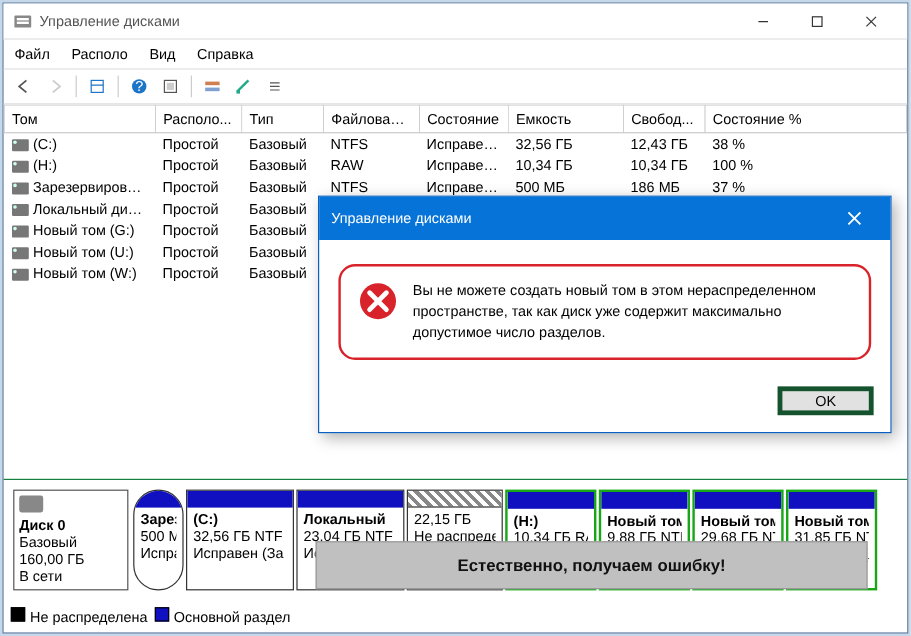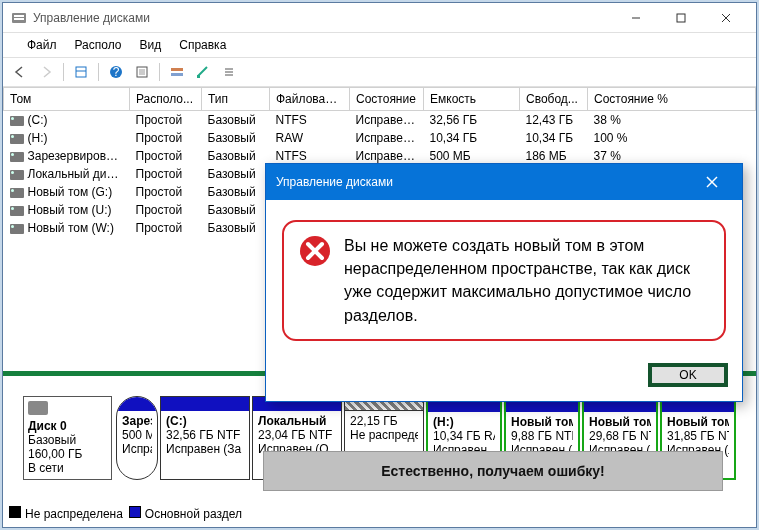--- a/index.html
+++ b/index.html
@@ -3,32 +3,32 @@
 <meta charset="utf-8">
 <style>
 * { box-sizing: border-box; margin: 0; padding: 0; font-family: "Segoe UI", Tahoma, sans-serif; font-size: 12px; }
 body { background: #c5d8ea; padding: 2px; }
 .window { width: 755px; height: 526px; background: #fff; border: 1px solid #5a7aa0; display: flex; flex-direction: column; position: relative; }
 .titlebar { height: 30px; display: flex; align-items: center; padding: 0 8px; background: #fff; border-bottom: 1px solid #e0e0e0; }
 .titlebar .app-icon { width: 16px; height: 16px; margin-right: 6px; }
 .titlebar .title { flex: 1; color: #555; }
 .win-buttons { display: flex; gap: 0; }
 .win-btn { width: 45px; height: 28px; display: flex; align-items: center; justify-content: center; color: #555; }
-.menubar { display: flex; gap: 2px; padding: 2px 16px; }
+.menubar { display: flex; gap: 2px; padding: 2px 1px; }
 .menu-item { padding: 3px 8px; }
 .toolbar { display: flex; align-items: center; gap: 4px; padding: 3px 6px; border-top: 1px solid #e0e0e0; border-bottom: 1px solid #e0e0e0; }
 .tb-btn { width: 22px; height: 22px; display: flex; align-items: center; justify-content: center; border: 1px solid transparent; }
 .tb-sep { width: 1px; height: 18px; background: #ccc; margin: 0 2px; }
 .table-area { flex: 0 0 auto; overflow: hidden; }
 table.volumes { width: 100%; border-collapse: collapse; table-layout: fixed; }
 table.volumes th { text-align: left; font-weight: normal; padding: 4px 6px; border: 1px solid #d0d0d0; background: #fff; height: 22px; position: relative; overflow: hidden; white-space: nowrap; text-overflow: ellipsis; }
 table.volumes td { padding: 2px 6px; white-space: nowrap; overflow: hidden; text-overflow: ellipsis; height: 18px; }
 .vol-icon { display: inline-block; width: 14px; height: 10px; background: #777; border-radius: 1px; margin-right: 4px; vertical-align: middle; position: relative; }
 .vol-icon::before { content:""; position:absolute; left:1px; top:1px; width:3px; height:3px; background:#cfe; border-radius:50%; }
-.graphical { border-top: 5px solid #15803d; padding: 20px; display: flex; gap: 4px; }
+.graphical { border-top: 1px solid #15803d; padding: 8px; display: flex; gap: 4px; }
 .disk-panel { width: 96px; border: 1px solid #555; padding: 4px; background: #fff; display:flex; flex-direction:column; }
 .disk-panel .dicon { width: 20px; height: 14px; background: #888; margin-bottom: 4px; border-radius:2px; }
 .disk-panel .dlabel { font-weight: bold; }
 .parts-wrap { flex: 1; display: flex; gap: 2px; }
 .part { border: 1px solid #333; display: flex; flex-direction: column; overflow: hidden; position: relative; }
 .part.g { border: 2px solid #16a616; }
 .part .stripe { height: 14px; background: #1010c0; }
 .part .stripe.hatched { background: repeating-linear-gradient(45deg,#888,#888 3px,#fff 3px,#fff 6px); border-bottom:1px solid #333; }
 .part .pbody { padding: 3px 5px; flex: 1; overflow: hidden; }
 .part .pname { font-weight: bold; white-space: nowrap; overflow:hidden; text-overflow: clip; }
@@ -39,21 +39,21 @@
 .legend-sq { width: 12px; height: 12px; display:inline-block; margin-right:4px; border:1px solid #000; }
 .legend-sq.black { background:#000; }
 .legend-sq.blue { background:#1010c0; }
 .dialog { position: absolute; left: 262px; top: 160px; width: 478px; background: #fff; border: 1px solid #0a60c0; box-shadow: 4px 4px 12px rgba(0,0,0,0.3); z-index: 10; }
 .dlg-title { background: #0673d8; color: #fff; padding: 6px 10px; display:flex; align-items:center; }
 .dlg-title .t { flex:1; }
 .dlg-close { width: 40px; height: 24px; display:flex; align-items:center; justify-content:center; color:#fff; }
 .dlg-body { padding: 20px 16px 12px 16px; }
 .dlg-msg-wrap { border: 2px solid #d8232a; border-radius: 14px; padding: 12px 14px; display:flex; gap: 12px; align-items:flex-start; }
 .err-icon { width: 34px; height: 34px; flex: 0 0 auto; }
-.dlg-msg { font-size: 16px; line-height: 1.45; }
+.dlg-msg { font-size: 12px; line-height: 1.45; }
 .dlg-footer { display:flex; justify-content:flex-end; padding: 10px 14px 14px; }
 .ok-btn { min-width: 80px; height: 24px; border: 4px solid #14532d; background: #e1e1e1; display:flex; align-items:center; justify-content:center; }
 .spacer-mid { flex:1; }
 </style>
 </head>
 <body>
 
 <div class="window">
 
   <div class="titlebar">

